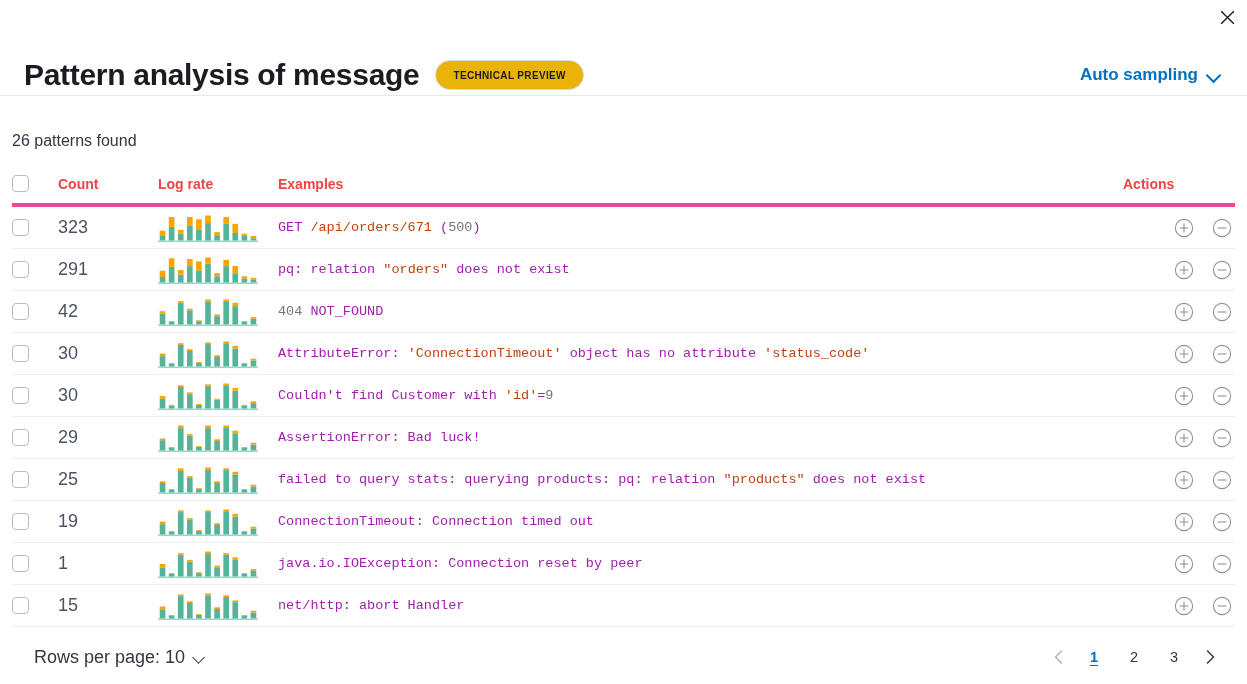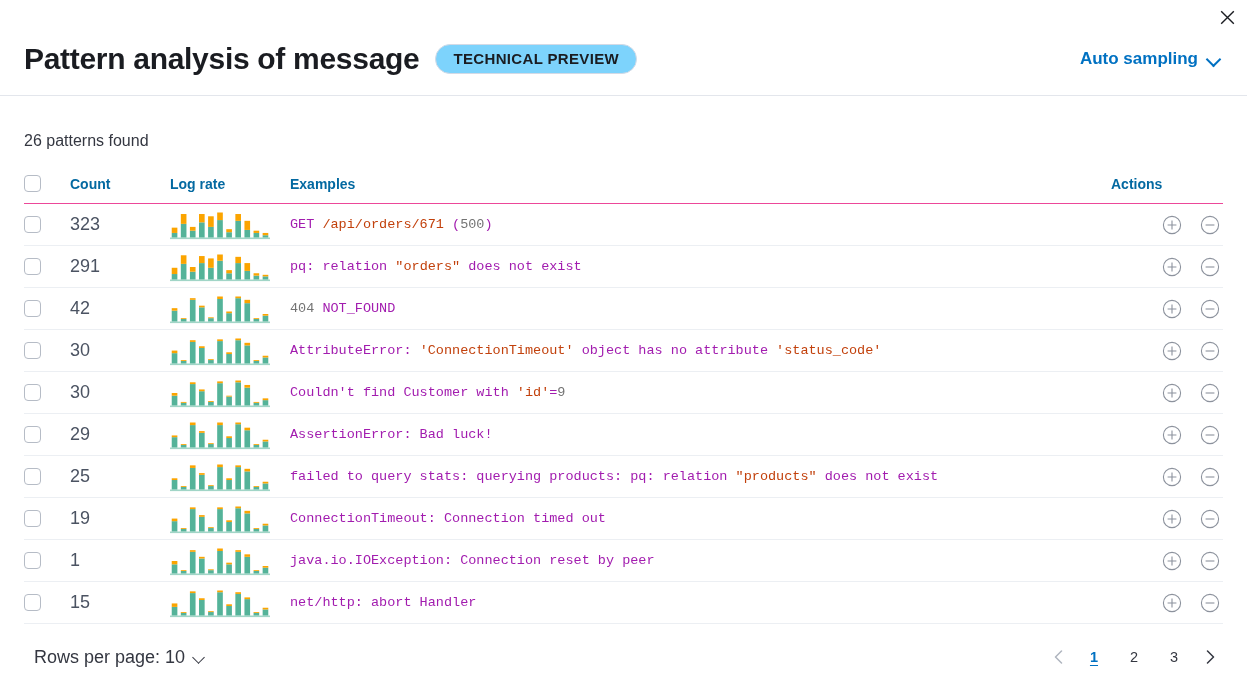--- a/index.html
+++ b/index.html
@@ -24,21 +24,21 @@
   }
 
   
   .flyout-header {
     position: relative;
     height: 96px;
     box-sizing: border-box;
     border-bottom: 1px solid #e3e6ec;
     padding: 0 24px;
     display: flex;
-    align-items: center;
+    align-items: flex-end;
   }
   .header-inner {
     width: 100%;
     display: flex;
     align-items: center;
     justify-content: space-between;
     margin-top: 22px;
   }
   .title-group {
     display: flex;
@@ -54,22 +54,22 @@
     white-space: nowrap;
   }
   .preview-badge {
     display: inline-flex;
     align-items: center;
     justify-content: center;
     height: 28px;
     padding: 0 17px;
     border: 1px solid #d3dae6;
     border-radius: 999px;
-    background: #7dd3fc;
-    font-size: 15px;
+    background: #eab308;
+    font-size: 10px;
     font-weight: 700;
     letter-spacing: 0.35px;
     color: #1a1c21;
     white-space: nowrap;
   }
   .sampling-control {
     display: flex;
     align-items: center;
     gap: 9px;
     color: #0071c2;
@@ -107,21 +107,21 @@
     align-items: center;
     justify-content: center;
     cursor: pointer;
     color: #1a1c21;
   }
   .close-btn svg { display: block; }
 
   
   .flyout-body {
     flex: 1;
-    padding: 0 24px;
+    padding: 0 12px;
     box-sizing: border-box;
     overflow: hidden;
   }
   .patterns-found {
     font-size: 16px;
     line-height: 24px;
     color: #343741;
     margin-top: 33px;
     margin-bottom: 0;
   }
@@ -129,25 +129,25 @@
   
   table.patterns-table {
     width: 100%;
     border-collapse: collapse;
     margin-top: 22px;
     table-layout: fixed;
   }
   table.patterns-table th {
     font-size: 14px;
     font-weight: 700;
-    color: #0369a1;
+    color: #ef4444;
     text-align: left;
     padding: 0 0 11px 0;
     vertical-align: middle;
-    border-bottom: 1px solid #ec4899;
+    border-bottom: 4px solid #ec4899;
   }
   table.patterns-table td {
     padding: 0;
     vertical-align: middle;
     border-bottom: 1px solid #eceff3;
     height: 41px;
   }
   .col-check  { width: 46px; }
   .col-count  { width: 100px; }
   .col-rate   { width: 120px; }

